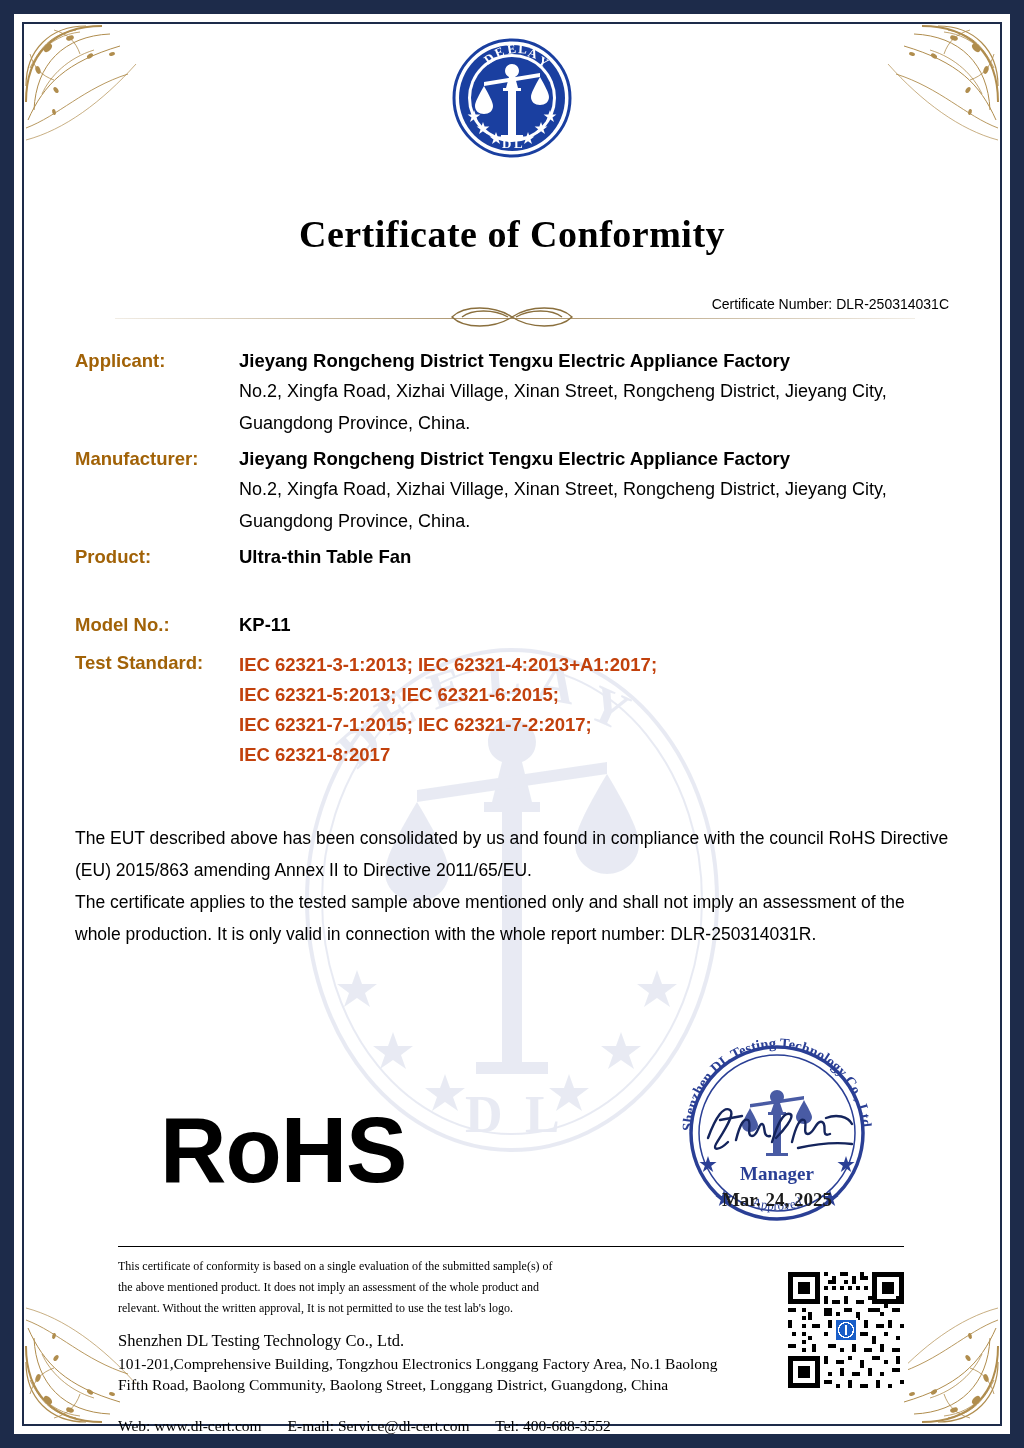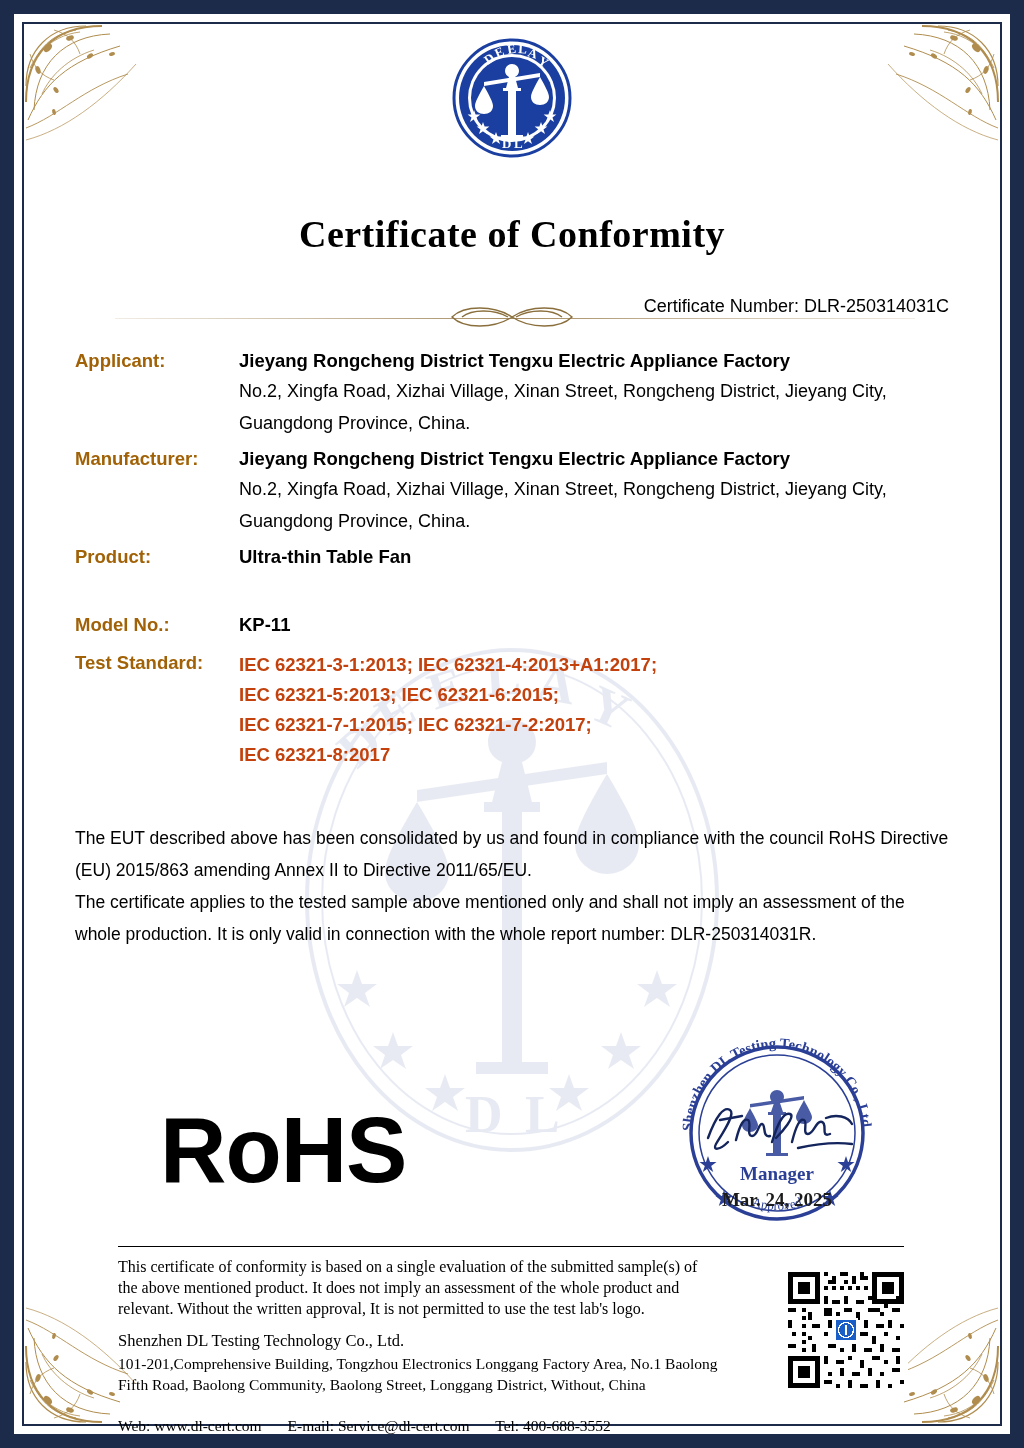--- a/index.html
+++ b/index.html
@@ -114,21 +114,21 @@
     left: 50%;
     top: 8px;
     transform: translateX(-50%);
     width: 140px;
     height: 26px;
   }
   .certno-text {
     position: absolute;
     right: 0;
     top: 0;
-    font-size: 18px;
+    font-size: 14px;
     color: #000;
     background: #fff;
     padding-left: 8px;
   }
 
   
   .fields {
     position: absolute;
     left: 75px;
     top: 348px;
@@ -225,21 +225,21 @@
   }
   .footer {
     position: absolute;
     left: 118px;
     top: 1256px;
     width: 660px;
     font-family: "Liberation Serif", serif;
     color: #000;
   }
   .footer .disc {
-    font-size: 16px;
+    font-size: 12px;
     line-height: 21px;
   }
   .footer .company {
     font-size: 16.5px;
     line-height: 24px;
     margin-top: 10px;
   }
   .footer .address {
     font-size: 15.5px;
     line-height: 21px;
@@ -534,21 +534,21 @@
     </g>
   </svg>
 
   <div class="footer-rule"></div>
   <div class="footer">
     <div class="disc">This certificate of conformity is based on a single evaluation of the  submitted sample(s) of</div>
     <div class="disc">the above mentioned product. It does not imply an assessment of the whole product and</div>
     <div class="disc">relevant. Without the written approval,  It is not permitted to use the test lab's logo.</div>
     <div class="company">Shenzhen DL Testing Technology Co., Ltd.</div>
     <div class="address">101-201,Comprehensive Building, Tongzhou Electronics Longgang Factory Area, No.1 Baolong</div>
-    <div class="address">Fifth Road, Baolong Community, Baolong Street, Longgang District, Without, China</div>
+    <div class="address">Fifth Road, Baolong Community, Baolong Street, Longgang District, Guangdong, China</div>
     <div class="contact">
       <span>Web: www.dl-cert.com</span>
       <span>E-mail: Service@dl-cert.com</span>
       <span>Tel: 400-688-3552</span>
     </div>
   </div>
 
   <svg class="qr" viewBox="0 0 124 124" shape-rendering="crispEdges">
     <rect width="124" height="124" fill="#ffffff"></rect>
     <g fill="#000000">

